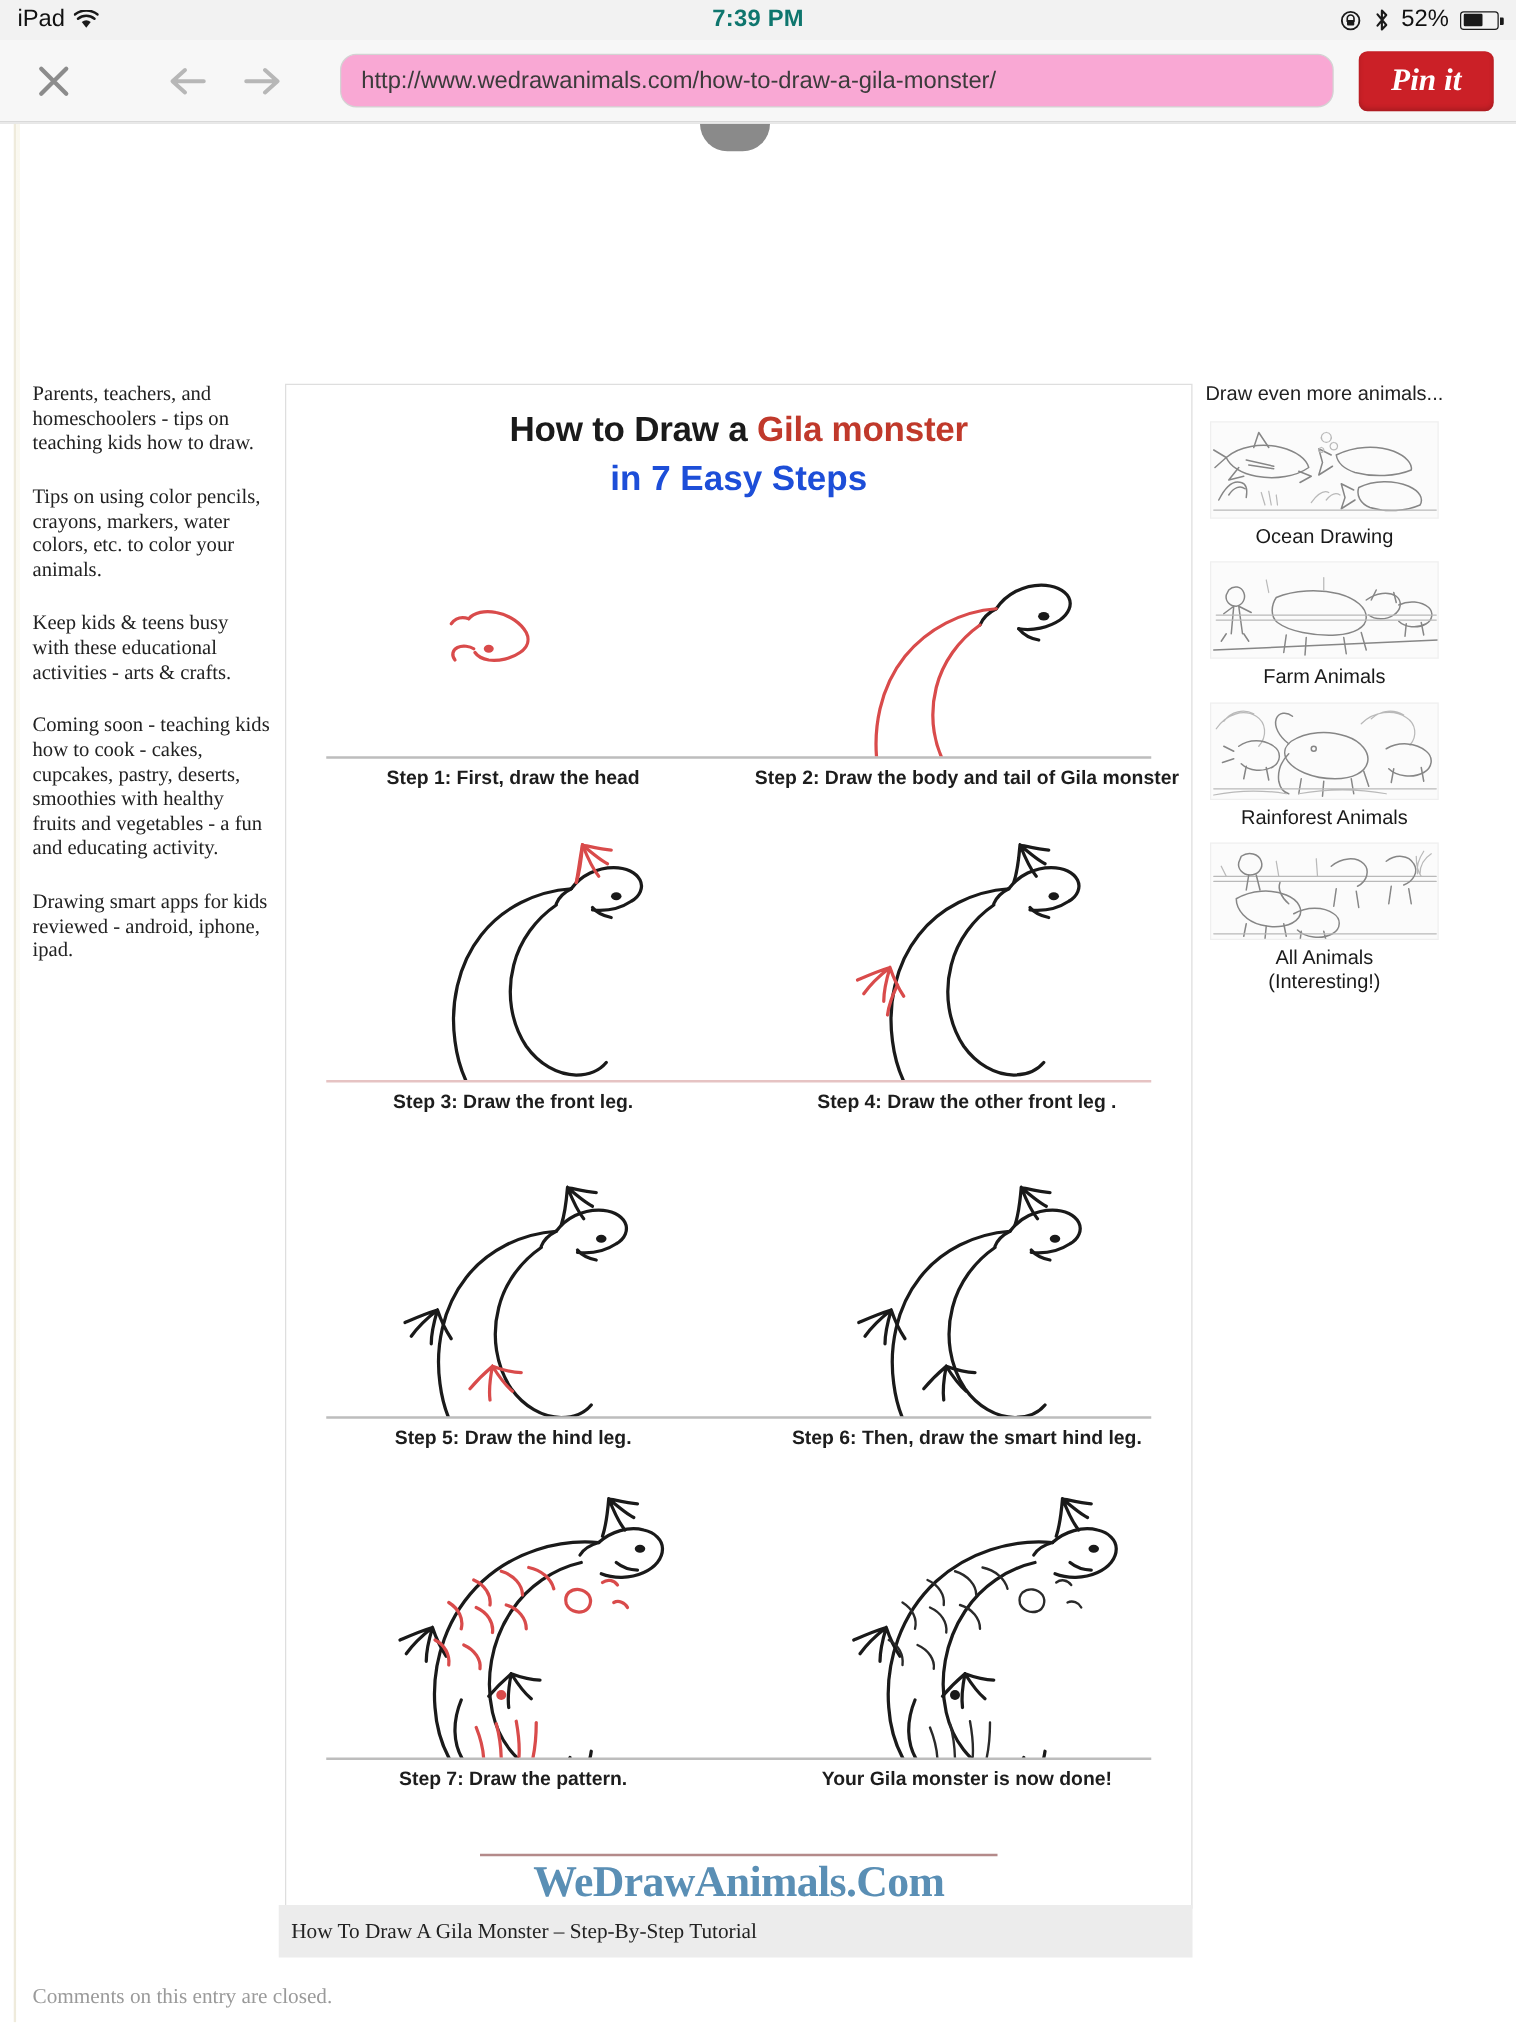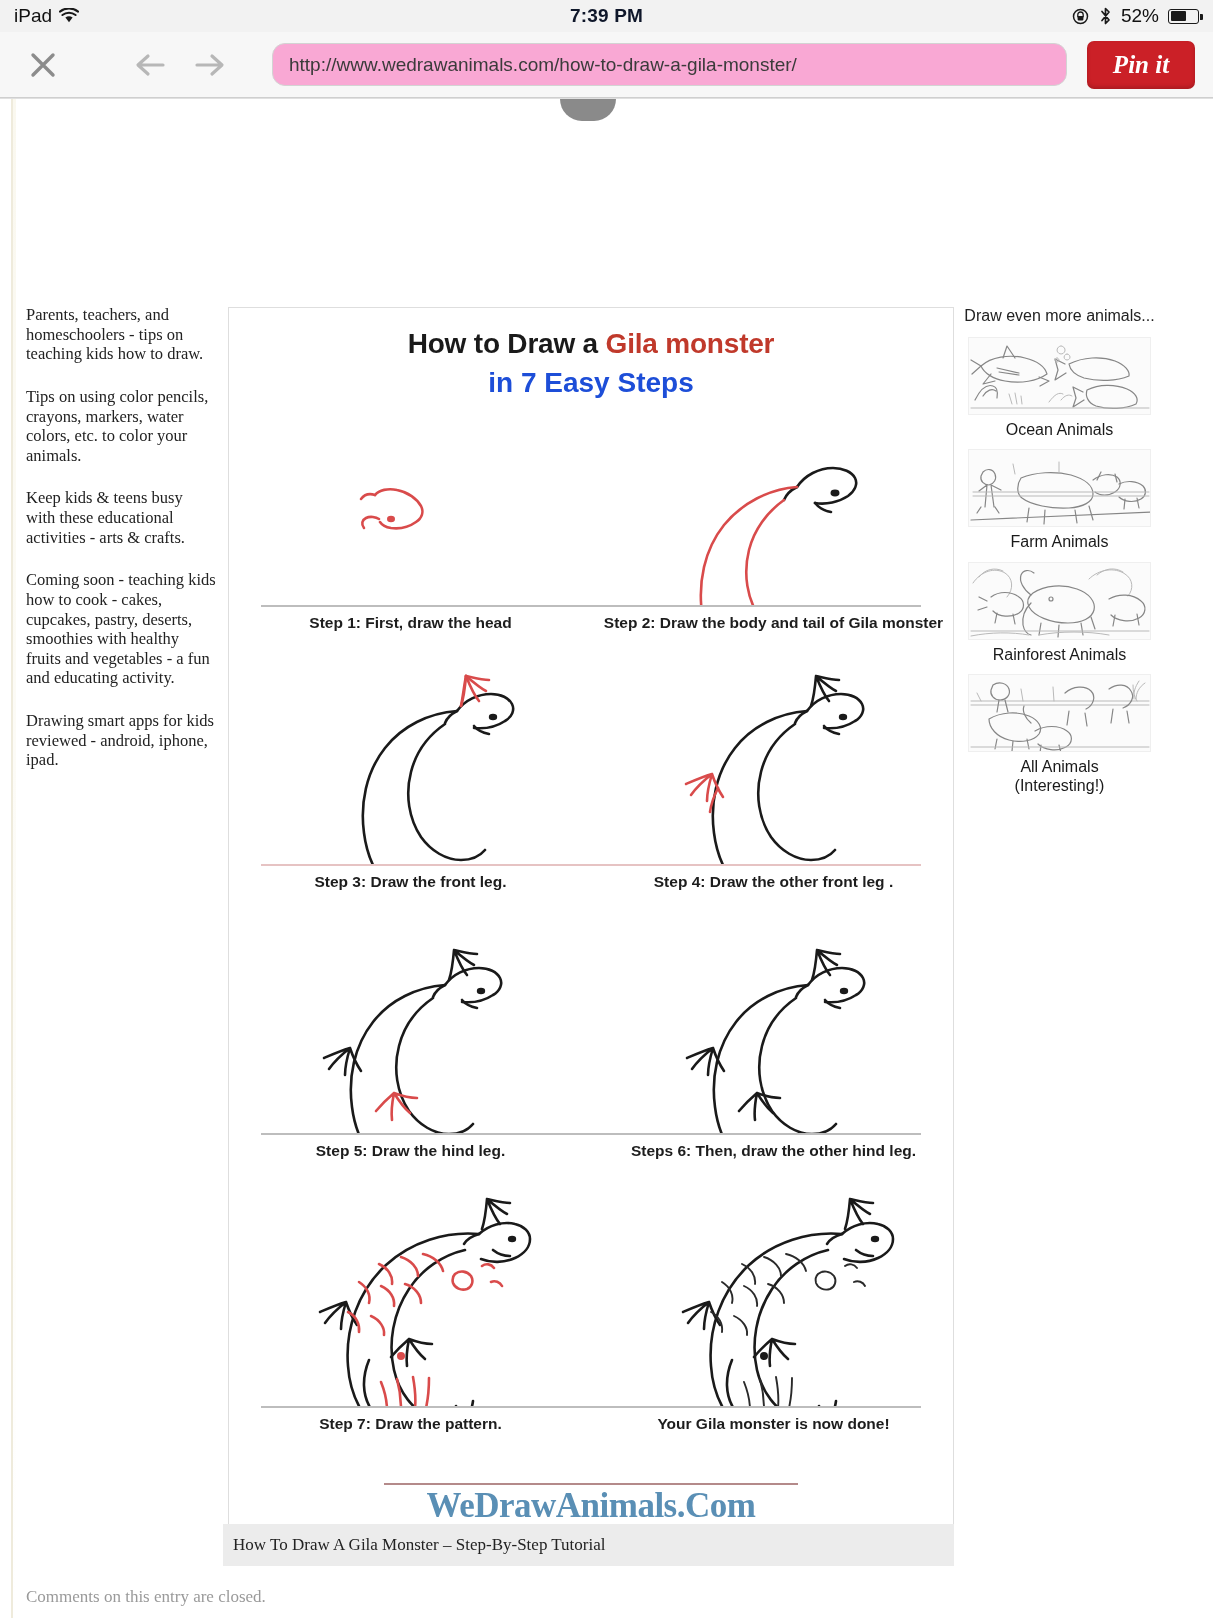--- a/index.html
+++ b/index.html
@@ -15,21 +15,21 @@
     height: 32px; width: 1213px;
     background: #f2f2f2;
     display: flex; align-items: center;
     padding: 0 14px;
     font-size: 19px; color: #111;
     position: relative;
   }
   .sb-left { display: flex; align-items: center; gap: 7px; }
   .sb-center {
     position: absolute; left: 0; right: 0; text-align: center;
-    font-size: 19px; font-weight: bold; color: #0f172a;
+    font-size: 19px; font-weight: bold; color: #0f766e;
     letter-spacing: .2px;
   }
   .sb-right {
     margin-left: auto; display: flex; align-items: center; gap: 9px;
     position: relative; z-index: 2; font-size: 19px;
   }
   .wifi-icon { display: inline-block; }
   .battery {
     width: 31px; height: 15px; border: 1.6px solid #1a1a1a;
     border-radius: 3px; position: relative; display: inline-block;
@@ -354,21 +354,21 @@
           <path class="ink" d="M204 103 c-16 11-29 28-34 48 c-6 23-2 47 10 65 c10 14 25 23 40 23 c11 0 19-4 24-10"></path>
           <path class="ink" d="M225 55 c-1 12-2 21-5 30 M225 55 c4 10 8 19 13 25 M225 55 c7 6 14 12 20 15 M225 55 c9 2 17 4 23 4"></path>
           <path class="ink" d="M121 153 c-10 3-19 7-26 10 M121 153 c-9 7-16 14-21 21 M121 153 c-3 10-5 19-5 27 M121 153 c3 9 7 17 11 23"></path>
           <path class="ink" d="M165 198 c-7 6-13 12-18 18 M165 198 c-2 10-3 19-2 27 M165 198 c5 8 10 15 16 20 M165 198 c8 3 16 5 23 5"></path>
         </svg>
       </div>
     </div>
     <div class="divider"></div>
     <div class="caption-row">
       <div class="cap">Step 5: Draw the hind leg.</div>
-      <div class="cap">Steps 6: Then, draw the other hind leg.</div>
+      <div class="cap">Step 6: Then, draw the smart hind leg.</div>
     </div>
 
     <div class="art-row" style="height:242px">
       <div class="art-cell">
         <svg width="363" height="242" viewBox="0 0 363 242">
           <path class="ink" d="M250 70 c10-9 24-13 36-10 c9 2 15 8 15 15 c0 8-6 15-15 19 c-11 5-24 5-34 1"></path>
           <path class="ink" d="M250 70 c-7 2-12 5-15 10"></path>
           <path class="ink" d="M264 86 c5 4 11 6 17 6"></path>
           <ellipse class="eye" cx="283" cy="75" rx="4.2" ry="3.2"></ellipse>
           <path class="ink" d="M250 70 c-33-3-68 8-93 31 c-28 26-41 64-38 101 c2 30 16 56 38 70 c19 12 43 13 62 2 c14-8 23-22 25-37"></path>
@@ -438,21 +438,21 @@
           <path class="sketch-d" d="M100 26 c14-7 32-8 46-3 c10 4 15 10 14 15 c-12 5-30 6-45 2 c-9-3-14-8-15-14z"></path>
           <path class="sketch-d" d="M96 26 l-10-5 l3 11 l-3 10 l11-7"></path>
           <path class="sketch-d" d="M118 52 c12-6 28-6 40-1 c9 4 12 10 9 15 c-11 5-27 6-40 2 c-8-3-11-10-9-16z"></path>
           <path class="sketch-d" d="M114 54 l-10-5 l3 11 l-3 9 l11-7"></path>
           <path class="sketch" d="M92 8 a4 4 0 1 0 0.1 0 M98 16 a3 3 0 1 0 0.1 0 M88 20 a2 2 0 1 0 0.1 0"></path>
           <path class="sketch-d" d="M6 62 c6-12 12-16 18-14 c4 1 5 6 4 12 M14 58 c4-6 9-8 13-5"></path>
           <path class="sketch" d="M2 70 h178 M80 64 c6-8 10-10 14-8 M92 62 c4-5 8-6 11-4"></path>
           <path class="sketch" d="M40 56 l3 10 M46 55 l2 11 M52 58 l1 8"></path>
         </svg>
       </div>
-      <div class="sr-label">Ocean Animals</div>
+      <div class="sr-label">Ocean Drawing</div>
     </div>
 
     <div class="sr-item">
       <div class="sr-thumb">
         <svg width="183" height="78" viewBox="0 0 183 78">
           <path class="sketch-d" d="M14 22 c4-4 10-3 12 2 c2 5-1 10-6 11 c-5 0-9-4-8-9z"></path>
           <path class="sketch-d" d="M18 35 l-2 22 M22 35 l3 22 M12 57 l-4 6 M26 57 l4 6 M18 35 l-8 6 M22 35 l10 5"></path>
           <path class="sketch-d" d="M52 28 c14-6 34-7 50-3 c14 4 22 11 22 19 c0 8-10 13-24 14 c-18 1-38-3-47-10 c-6-5-5-14-1-20z"></path>
           <path class="sketch-d" d="M60 58 l-2 14 M76 60 l-1 14 M106 60 l2 13 M120 56 l4 14"></path>
           <path class="sketch-d" d="M124 30 c8-6 18-7 24-3 c5 4 4 11-2 15 c-6 4-15 4-20 0"></path>

